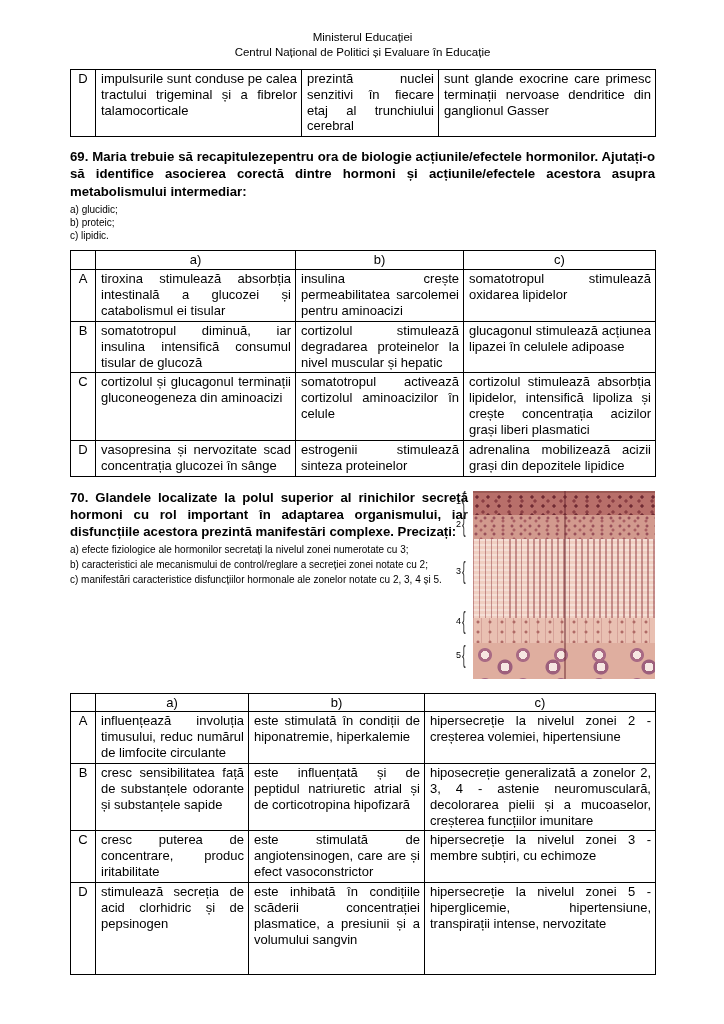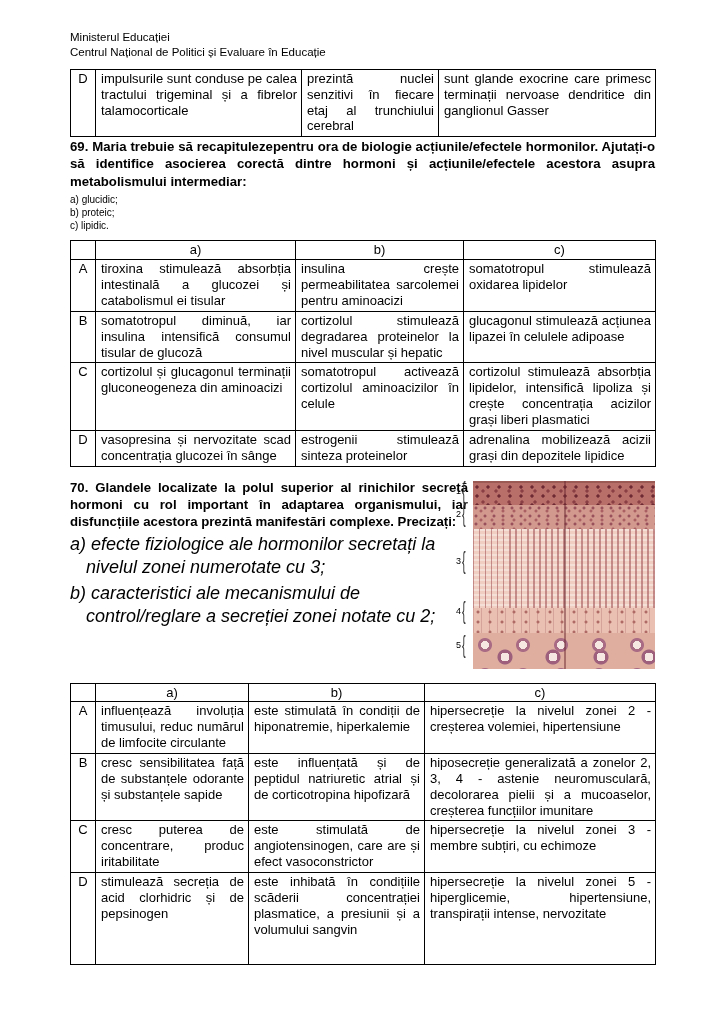--- a/index.html
+++ b/index.html
@@ -3,37 +3,37 @@
 <meta charset="utf-8">
 <style>
   * { box-sizing: border-box; }
   html,body { margin:0; padding:0; background:#ffffff; }
   .page {
     width:724px; height:1024px; position:relative; overflow:hidden;
     background:#fff; color:#000;
     font-family:"Liberation Sans","DejaVu Sans",sans-serif;
     padding:30px 69px 0 70px;
   }
-  .hdr { font-size:11.5px; line-height:1.3; margin-bottom:9px; }
+  .hdr { text-align:center; font-size:11.5px; line-height:1.3; margin-bottom:9px; }
 
   table.t { width:585px; border-collapse:collapse; table-layout:fixed; font-size:13px; line-height:1.22; }
   table.t td, table.t th { border:1px solid #000; vertical-align:top; padding:1px 4px 2px 5px; }
   table.t td { text-align:justify; }
   table.t th { font-weight:400; text-align:center; padding:1px 2px; }
   table.t td.lbl { text-align:center; padding:1px 2px; }
   tr.tall td { height:92px; }
 
-  .qp { font-weight:bold; font-size:13.2px; line-height:1.3; text-align:justify; margin:1px 0 3px 0; }
+  .qp { font-weight:bold; font-size:13.2px; line-height:1.3; text-align:justify; margin:11px 0 3px 0; }
   .plain-list { font-size:10px; line-height:1.32; }
   .t69 { margin-top:8px; margin-bottom:4px; }
 
   .q70 { position:relative; min-height:196px; margin-top:12px; margin-bottom:8px; }
   .q70-text { width:398px; }
   .q70 .qp { margin-top:0; }
-  .hang { font-size:18px; line-height:1.3; padding-left:16px; text-indent:-16px; margin-top:2px;font-style:italic; }
+  .hang { font-size:10px; line-height:1.3; padding-left:16px; text-indent:-16px; margin-top:2px; }
 
   
   .fig { position:absolute; top:2px; right:0; width:182px; height:188px; }
   .figbody { position:absolute; inset:0; overflow:hidden; box-shadow:0 0 0 1px #d8c2bb inset; }
   .fl { width:100%; }
   .l1 { height:13%;
     background-color:#b86f6a;
     background-image:
       radial-gradient(circle at 4px 4px, #6e2a33 0 1.3px, rgba(0,0,0,0) 2px),
       radial-gradient(circle at 10px 8px, #8a3f44 0 1.3px, rgba(0,0,0,0) 2px);
@@ -152,20 +152,21 @@
         <td>adrenalina mobilizează acizii grași din depozitele lipidice</td>
       </tr>
     </tbody>
   </table>
 
   <div class="q70">
     <div class="q70-text">
       <p class="qp">70. Glandele localizate la polul superior al rinichilor secretă hormoni cu rol important în adaptarea organismului, iar disfuncțiile acestora prezintă manifestări complexe. Precizați:</p>
       <div class="hang">a) efecte fiziologice ale hormonilor secretați la nivelul zonei numerotate cu 3;</div>
       <div class="hang">b) caracteristici ale mecanismului de control/reglare a secreției zonei notate cu 2;</div>
+      <div class="hang">c) manifestări caracteristice disfuncțiilor hormonale ale zonelor notate cu 2, 3, 4 și 5.</div>
     </div>
 
     <div class="fig">
       <div class="figbody">
         <div class="fl l1"></div>
         <div class="fl l2"></div>
         <div class="fl l3"></div>
         <div class="fl l4"></div>
         <div class="fl l5"></div>
         <div class="midline"></div>

